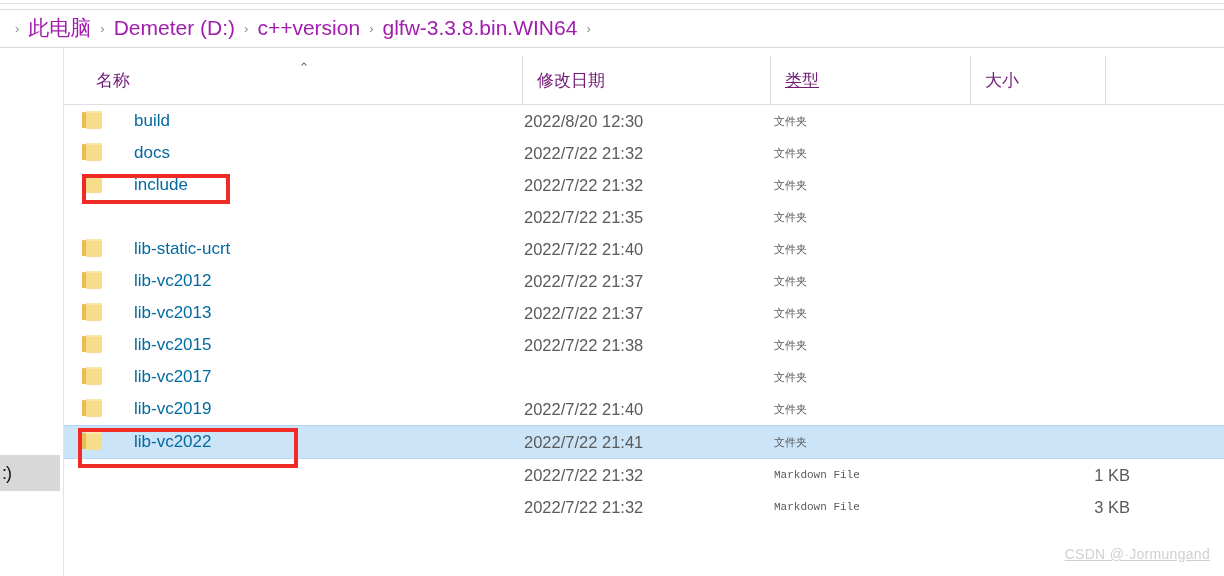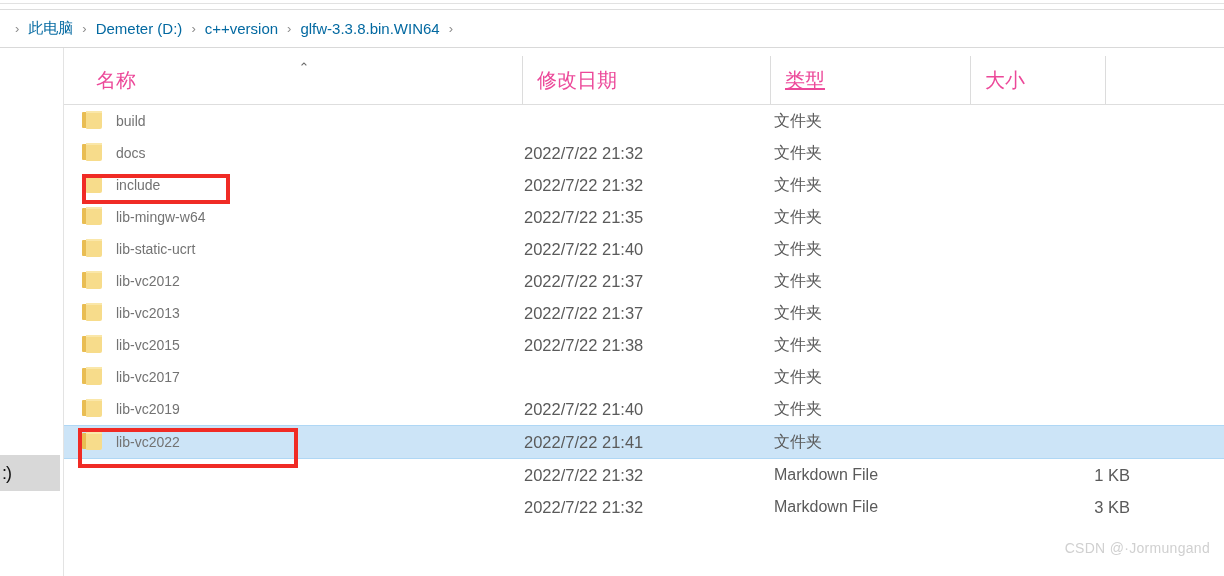--- a/index.html
+++ b/index.html
@@ -44,22 +44,22 @@
     box-sizing: border-box;
   }
   .crumb-sep {
     color: #8c8c8c;
     font-size: 13px;
     padding: 0 7px;
     line-height: 1;
     user-select: none;
   }
   .crumb {
-    color: #0369a1;
-    font-size: 15px;
+    color: #a21caf;
+    font-size: 21px;
     white-space: nowrap;
     padding: 1px 2px;
   }
   .addressbar-rule {
     position: absolute;
     left: 0; top: 47px;
     width: 1224px; height: 1px;
     background: #d9d9d9;
   }
 
@@ -103,22 +103,22 @@
     left: 0; top: 8px;
     width: 1160px; height: 48px;
     border-bottom: 1px solid #dedede;
   }
   .colhead {
     position: absolute;
     top: 0;
     height: 48px;
     display: flex;
     align-items: center;
-    color: #ec4899;
-    font-size: 20px;
+    color: #701a75;
+    font-size: 17px;
     box-sizing: border-box;
     padding-left: 14px;
     cursor: pointer;
   }
   .colhead.sep { border-left: 1px solid #dcdcdc; }
   .ch-name { left: 18px;   width: 440px; }
   .ch-date { left: 458px;  width: 248px; }
   .ch-type { left: 706px;  width: 200px; text-decoration: underline; }
   .ch-size { left: 906px;  width: 135px; text-align: center; }
   .ch-end  { left: 1041px; width: 1px; height:48px; border-left:1px solid #dcdcdc; position:absolute; top:0;}
@@ -157,28 +157,28 @@
   .cell {
     position: absolute;
     height: 32px;
     display: flex;
     align-items: center;
     box-sizing: border-box;
     white-space: nowrap;
   }
   .c-name { left: 14px;  width: 444px; padding-left: 4px; }
   .c-date { left: 458px; width: 248px; padding-left: 2px; color:#5a5a5a; font-size:16.5px; }
-  .c-type { left: 706px; width: 200px; padding-left: 4px; color:#5a5a5a; font-size:16px; }
+  .c-type { left: 706px; width: 200px; padding-left: 4px; color:#5a5a5a; font-size:11px;font-family:Liberation Mono, monospace; }
   .c-size { left: 922px; width: 150px; padding-right: 6px; color:#5a5a5a; font-size:16.5px;
             justify-content: flex-end; }
 
   .name-text {
-    color: #737373;
-    font-size: 14px;
-    margin-left: 12px;
+    color: #0369a1;
+    font-size: 17px;
+    margin-left: 30px;
   }
 
   
   .ico {
     position: relative;
     width: 22px; height: 20px;
     flex: 0 0 22px;
   }
   .folder-ico {
     position: relative;
@@ -248,25 +248,26 @@
     pointer-events: none;
     z-index: 40;
     background: transparent;
   }
   #annot-include { left: 82px; top: 174px; width: 148px; height: 30px; }
   #annot-vc2022  { left: 78px; top: 428px; width: 220px; height: 40px; }
 
   
   .watermark {
     position: absolute;
-    right: 14px; bottom: 20px;
+    right: 14px; bottom: 14px;
     color: #d0d0d0;
     font-size: 14px;
     letter-spacing: 0.3px;
     user-select: none;
+    text-decoration: underline;
   }
 </style>
 </head>
 <body>
 
 <div class="top-strip-1"></div>
 <div class="top-strip-2"></div>
 
 <div class="addressbar">
   <span class="crumb-sep">›</span>
@@ -296,20 +297,21 @@
     <div class="colhead ch-size sep">大小</div>
     <div class="ch-end"></div>
   </div>
 
   <div class="rows" id="rows-container">
       <div class="row">
         <div class="cell c-name">
           <span class="ico"><span class="folder-ico"><span class="back"></span><span class="front"></span><span class="lip"></span></span></span>
           <span class="name-text">build</span>
         </div>
+        <div class="cell c-date">2022/8/20 12:30</div>
         <div class="cell c-type">文件夹</div>
         <div class="cell c-size"></div>
       </div>
       <div class="row">
         <div class="cell c-name">
           <span class="ico"><span class="folder-ico"><span class="back"></span><span class="front"></span><span class="lip"></span></span></span>
           <span class="name-text">docs</span>
         </div>
         <div class="cell c-date">2022/7/22 21:32</div>
         <div class="cell c-type">文件夹</div>
@@ -318,24 +320,20 @@
       <div class="row">
         <div class="cell c-name">
           <span class="ico"><span class="folder-ico"><span class="back"></span><span class="front"></span><span class="lip"></span></span></span>
           <span class="name-text">include</span>
         </div>
         <div class="cell c-date">2022/7/22 21:32</div>
         <div class="cell c-type">文件夹</div>
         <div class="cell c-size"></div>
       </div>
       <div class="row">
-        <div class="cell c-name">
-          <span class="ico"><span class="folder-ico"><span class="back"></span><span class="front"></span><span class="lip"></span></span></span>
-          <span class="name-text">lib-mingw-w64</span>
-        </div>
         <div class="cell c-date">2022/7/22 21:35</div>
         <div class="cell c-type">文件夹</div>
         <div class="cell c-size"></div>
       </div>
       <div class="row">
         <div class="cell c-name">
           <span class="ico"><span class="folder-ico"><span class="back"></span><span class="front"></span><span class="lip"></span></span></span>
           <span class="name-text">lib-static-ucrt</span>
         </div>
         <div class="cell c-date">2022/7/22 21:40</div>

